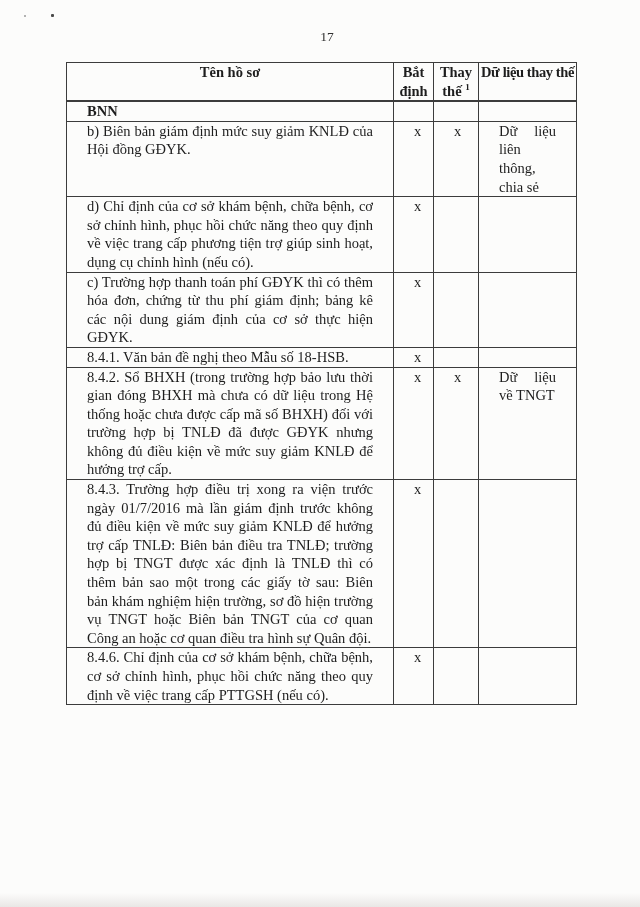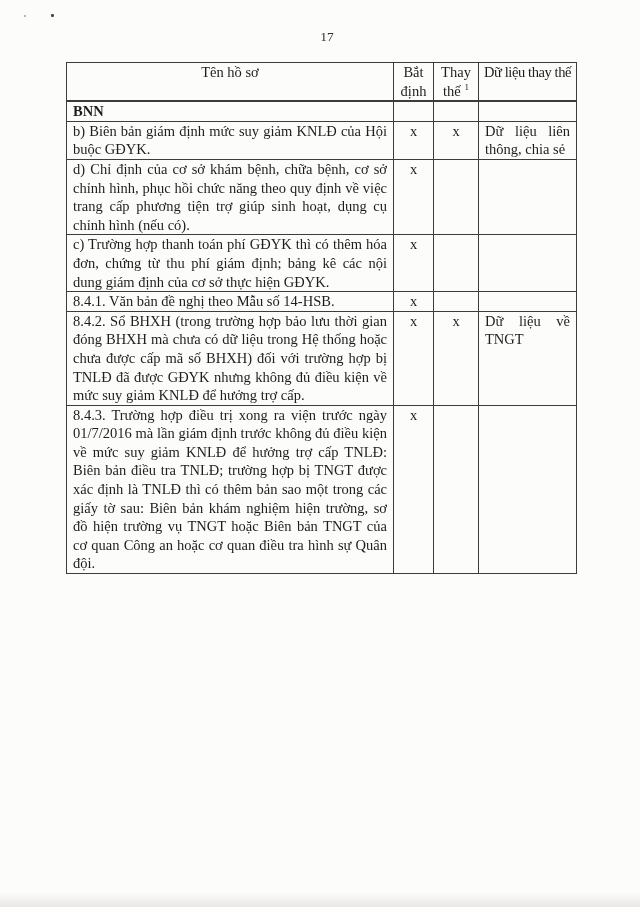--- a/index.html
+++ b/index.html
@@ -18,25 +18,25 @@
   .doc-table {
     position: absolute; left: 66px; top: 62px; width: 510px;
     border-collapse: collapse; table-layout: fixed;
     border: 1.5px solid #3c3c3c;
   }
   .doc-table th, .doc-table td {
     border: 1px solid #3c3c3c;
     vertical-align: top;
     font-size: 14.5px;
     line-height: 18.6px;
-    padding: 0 6px;
+    padding: 0 20px;
     word-wrap: break-word;
   }
   .doc-table thead th {
-    font-weight: normal; text-align: center;
+    font-weight: bold; text-align: center;
     border-bottom-width: 2px; padding: 0 1px;
   }
   .th-data { white-space: nowrap; font-size: 13.6px; letter-spacing: -0.4px; }
   .th-line { display: block; }
   sup.fnote { font-size: 9px; line-height: 0; }
   .c-name { text-align: justify; }
   .c-req, .c-rep { text-align: center; padding: 0 1px; }
   .c-data { text-align: justify; padding: 0 6px; margin-top: 42px; }
   .bold-row .c-name { font-weight: bold; }
   .artifact { position: absolute; border-radius: 1px; }
@@ -78,51 +78,57 @@
     </tr>
   </thead>
   <tbody>
       <tr class="bold-row">
     <td class="c-name">BNN</td>
     <td class="c-req"></td>
     <td class="c-rep"></td>
     <td class="c-data"></td>
   </tr>
       <tr>
-    <td class="c-name">b) Biên bản giám định mức suy giảm KNLĐ của Hội buộc GĐYK.</td>
+    <td class="c-name">b) Biên bản giám định mức suy giảm KNLĐ của Hội đồng GĐYK.</td>
     <td class="c-req">x</td>
     <td class="c-rep">x</td>
     <td class="c-data">Dữ liệu liên thông, chia sẻ</td>
   </tr>
       <tr>
     <td class="c-name">d) Chỉ định của cơ sở khám bệnh, chữa bệnh, cơ sở chỉnh hình, phục hồi chức năng theo quy định về việc trang cấp phương tiện trợ giúp sinh hoạt, dụng cụ chỉnh hình (nếu có).</td>
     <td class="c-req">x</td>
     <td class="c-rep"></td>
     <td class="c-data"></td>
   </tr>
       <tr>
     <td class="c-name">c) Trường hợp thanh toán phí GĐYK thì có thêm hóa đơn, chứng từ thu phí giám định; bảng kê các nội dung giám định của cơ sở thực hiện GĐYK.</td>
     <td class="c-req">x</td>
     <td class="c-rep"></td>
     <td class="c-data"></td>
   </tr>
       <tr>
-    <td class="c-name">8.4.1. Văn bản đề nghị theo Mẫu số 14-HSB.</td>
+    <td class="c-name">8.4.1. Văn bản đề nghị theo Mẫu số 18-HSB.</td>
     <td class="c-req">x</td>
     <td class="c-rep"></td>
     <td class="c-data"></td>
   </tr>
       <tr>
     <td class="c-name">8.4.2. Sổ BHXH (trong trường hợp bảo lưu thời gian đóng BHXH mà chưa có dữ liệu trong Hệ thống hoặc chưa được cấp mã số BHXH) đối với trường hợp bị TNLĐ đã được GĐYK nhưng không đủ điều kiện về mức suy giảm KNLĐ để hưởng trợ cấp.</td>
     <td class="c-req">x</td>
     <td class="c-rep">x</td>
     <td class="c-data">Dữ liệu về TNGT</td>
   </tr>
       <tr>
     <td class="c-name">8.4.3. Trường hợp điều trị xong ra viện trước ngày 01/7/2016 mà lần giám định trước không đủ điều kiện về mức suy giảm KNLĐ để hưởng trợ cấp TNLĐ: Biên bản điều tra TNLĐ; trường hợp bị TNGT được xác định là TNLĐ thì có thêm bản sao một trong các giấy tờ sau: Biên bản khám nghiệm hiện trường, sơ đồ hiện trường vụ TNGT hoặc Biên bản TNGT của cơ quan Công an hoặc cơ quan điều tra hình sự Quân đội.</td>
     <td class="c-req">x</td>
     <td class="c-rep"></td>
     <td class="c-data"></td>
   </tr>
+      <tr>
+    <td class="c-name">8.4.6. Chỉ định của cơ sở khám bệnh, chữa bệnh, cơ sở chỉnh hình, phục hồi chức năng theo quy định về việc trang cấp PTTGSH (nếu có).</td>
+    <td class="c-req">x</td>
+    <td class="c-rep"></td>
+    <td class="c-data"></td>
+  </tr>
     </tbody>
 </table>
 
 <div class="bottom-shade"></div>
 
 </body></html>

